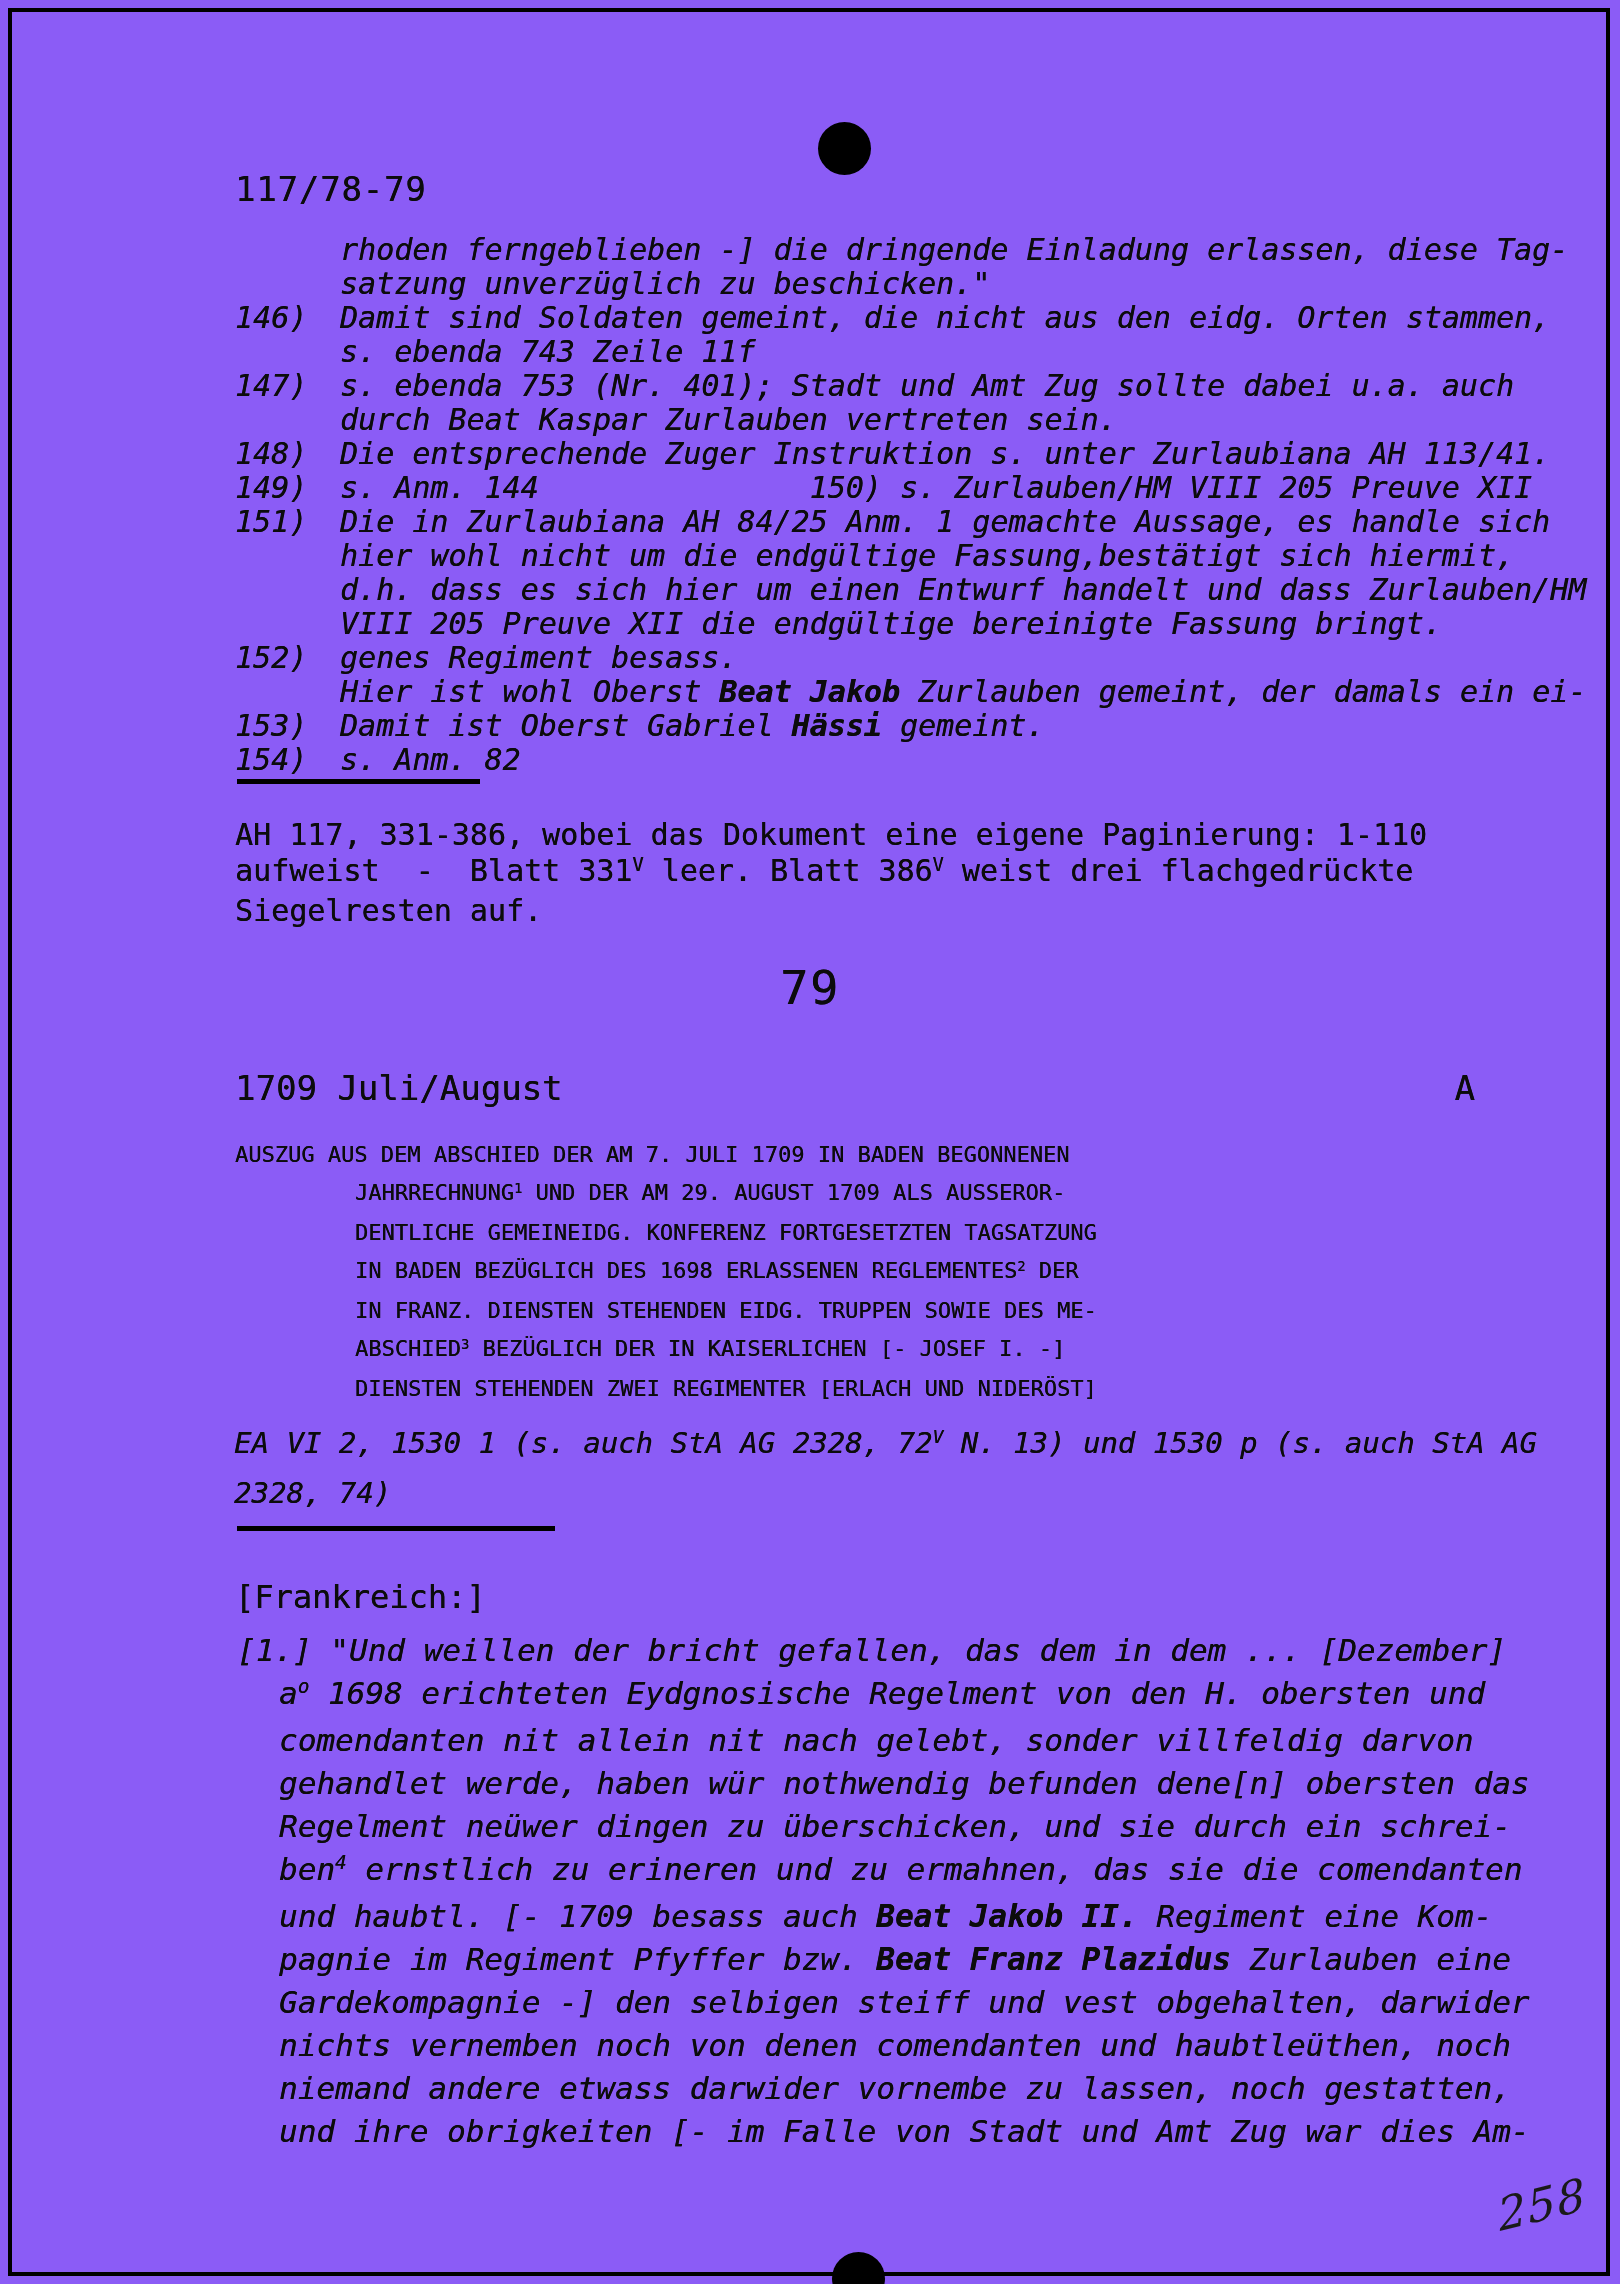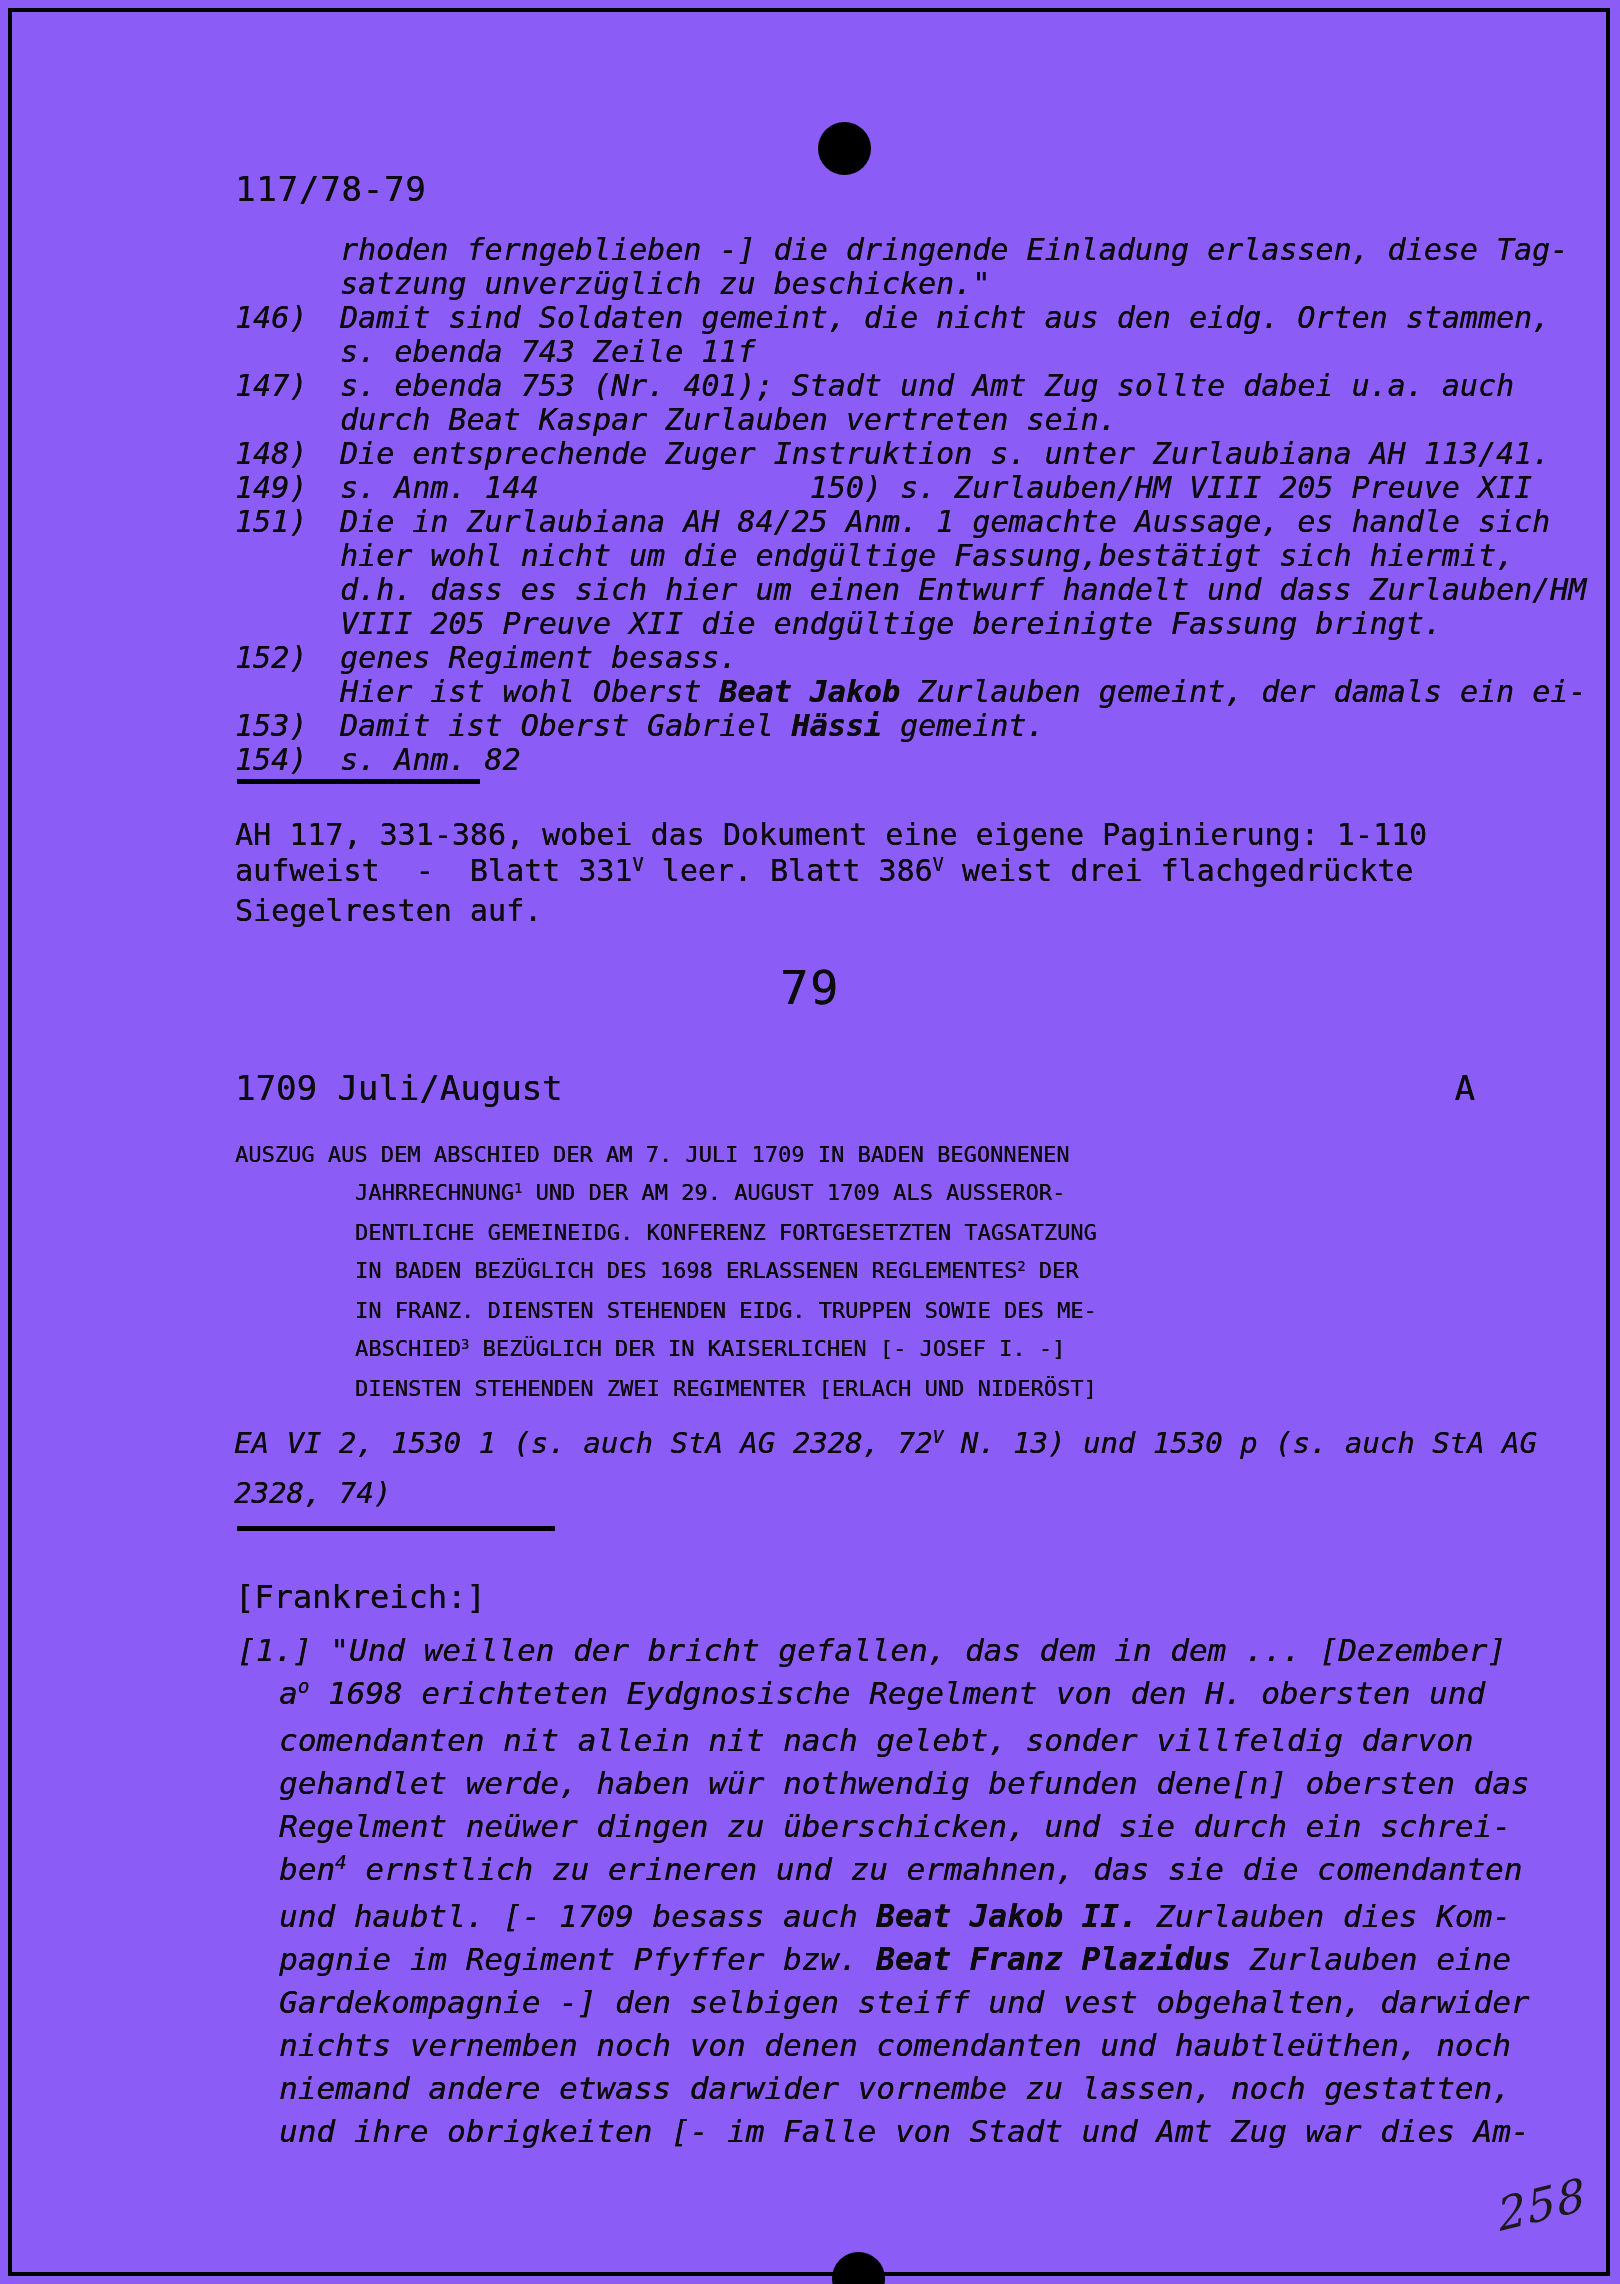--- a/index.html
+++ b/index.html
@@ -166,21 +166,21 @@
 
   <div class="frankreich">[Frankreich:]</div>
 
   <div class="body-par" id="body-par">
       <div class="tline"><span>[1.] "Und weillen der bricht gefallen, das dem in dem ... [Dezember]</span></div>
       <div class="tline indent"><span>a</span><span class="sup">o</span><span> 1698 erichteten Eydgnosische Regelment von den H. obersten und</span></div>
       <div class="tline indent"><span>comendanten nit allein nit nach gelebt, sonder villfeldig darvon</span></div>
       <div class="tline indent"><span>gehandlet werde, haben wür nothwendig befunden dene[n] obersten das</span></div>
       <div class="tline indent"><span>Regelment neüwer dingen zu überschicken, und sie durch ein schrei-</span></div>
       <div class="tline indent"><span>ben</span><span class="sup">4</span><span> ernstlich zu erineren und zu ermahnen, das sie die comendanten</span></div>
-      <div class="tline indent"><span>und haubtl. [- 1709 besass auch </span><span class="b">Beat Jakob II.</span><span> Zurlauben dies Kom-</span></div>
+      <div class="tline indent"><span>und haubtl. [- 1709 besass auch </span><span class="b">Beat Jakob II.</span><span> Regiment eine Kom-</span></div>
       <div class="tline indent"><span>pagnie im Regiment Pfyffer bzw. </span><span class="b">Beat Franz Plazidus</span><span> Zurlauben eine</span></div>
       <div class="tline indent"><span>Gardekompagnie -] den selbigen steiff und vest obgehalten, darwider</span></div>
       <div class="tline indent"><span>nichts vernemben noch von denen comendanten und haubtleüthen, noch</span></div>
       <div class="tline indent"><span>niemand andere etwass darwider vornembe zu lassen, noch gestatten,</span></div>
       <div class="tline indent"><span>und ihre obrigkeiten [- im Falle von Stadt und Amt Zug war dies Am-</span></div>
     </div>
 
   <div class="handwritten">258</div>
 
   <div class="dot bottom-dot"></div>

